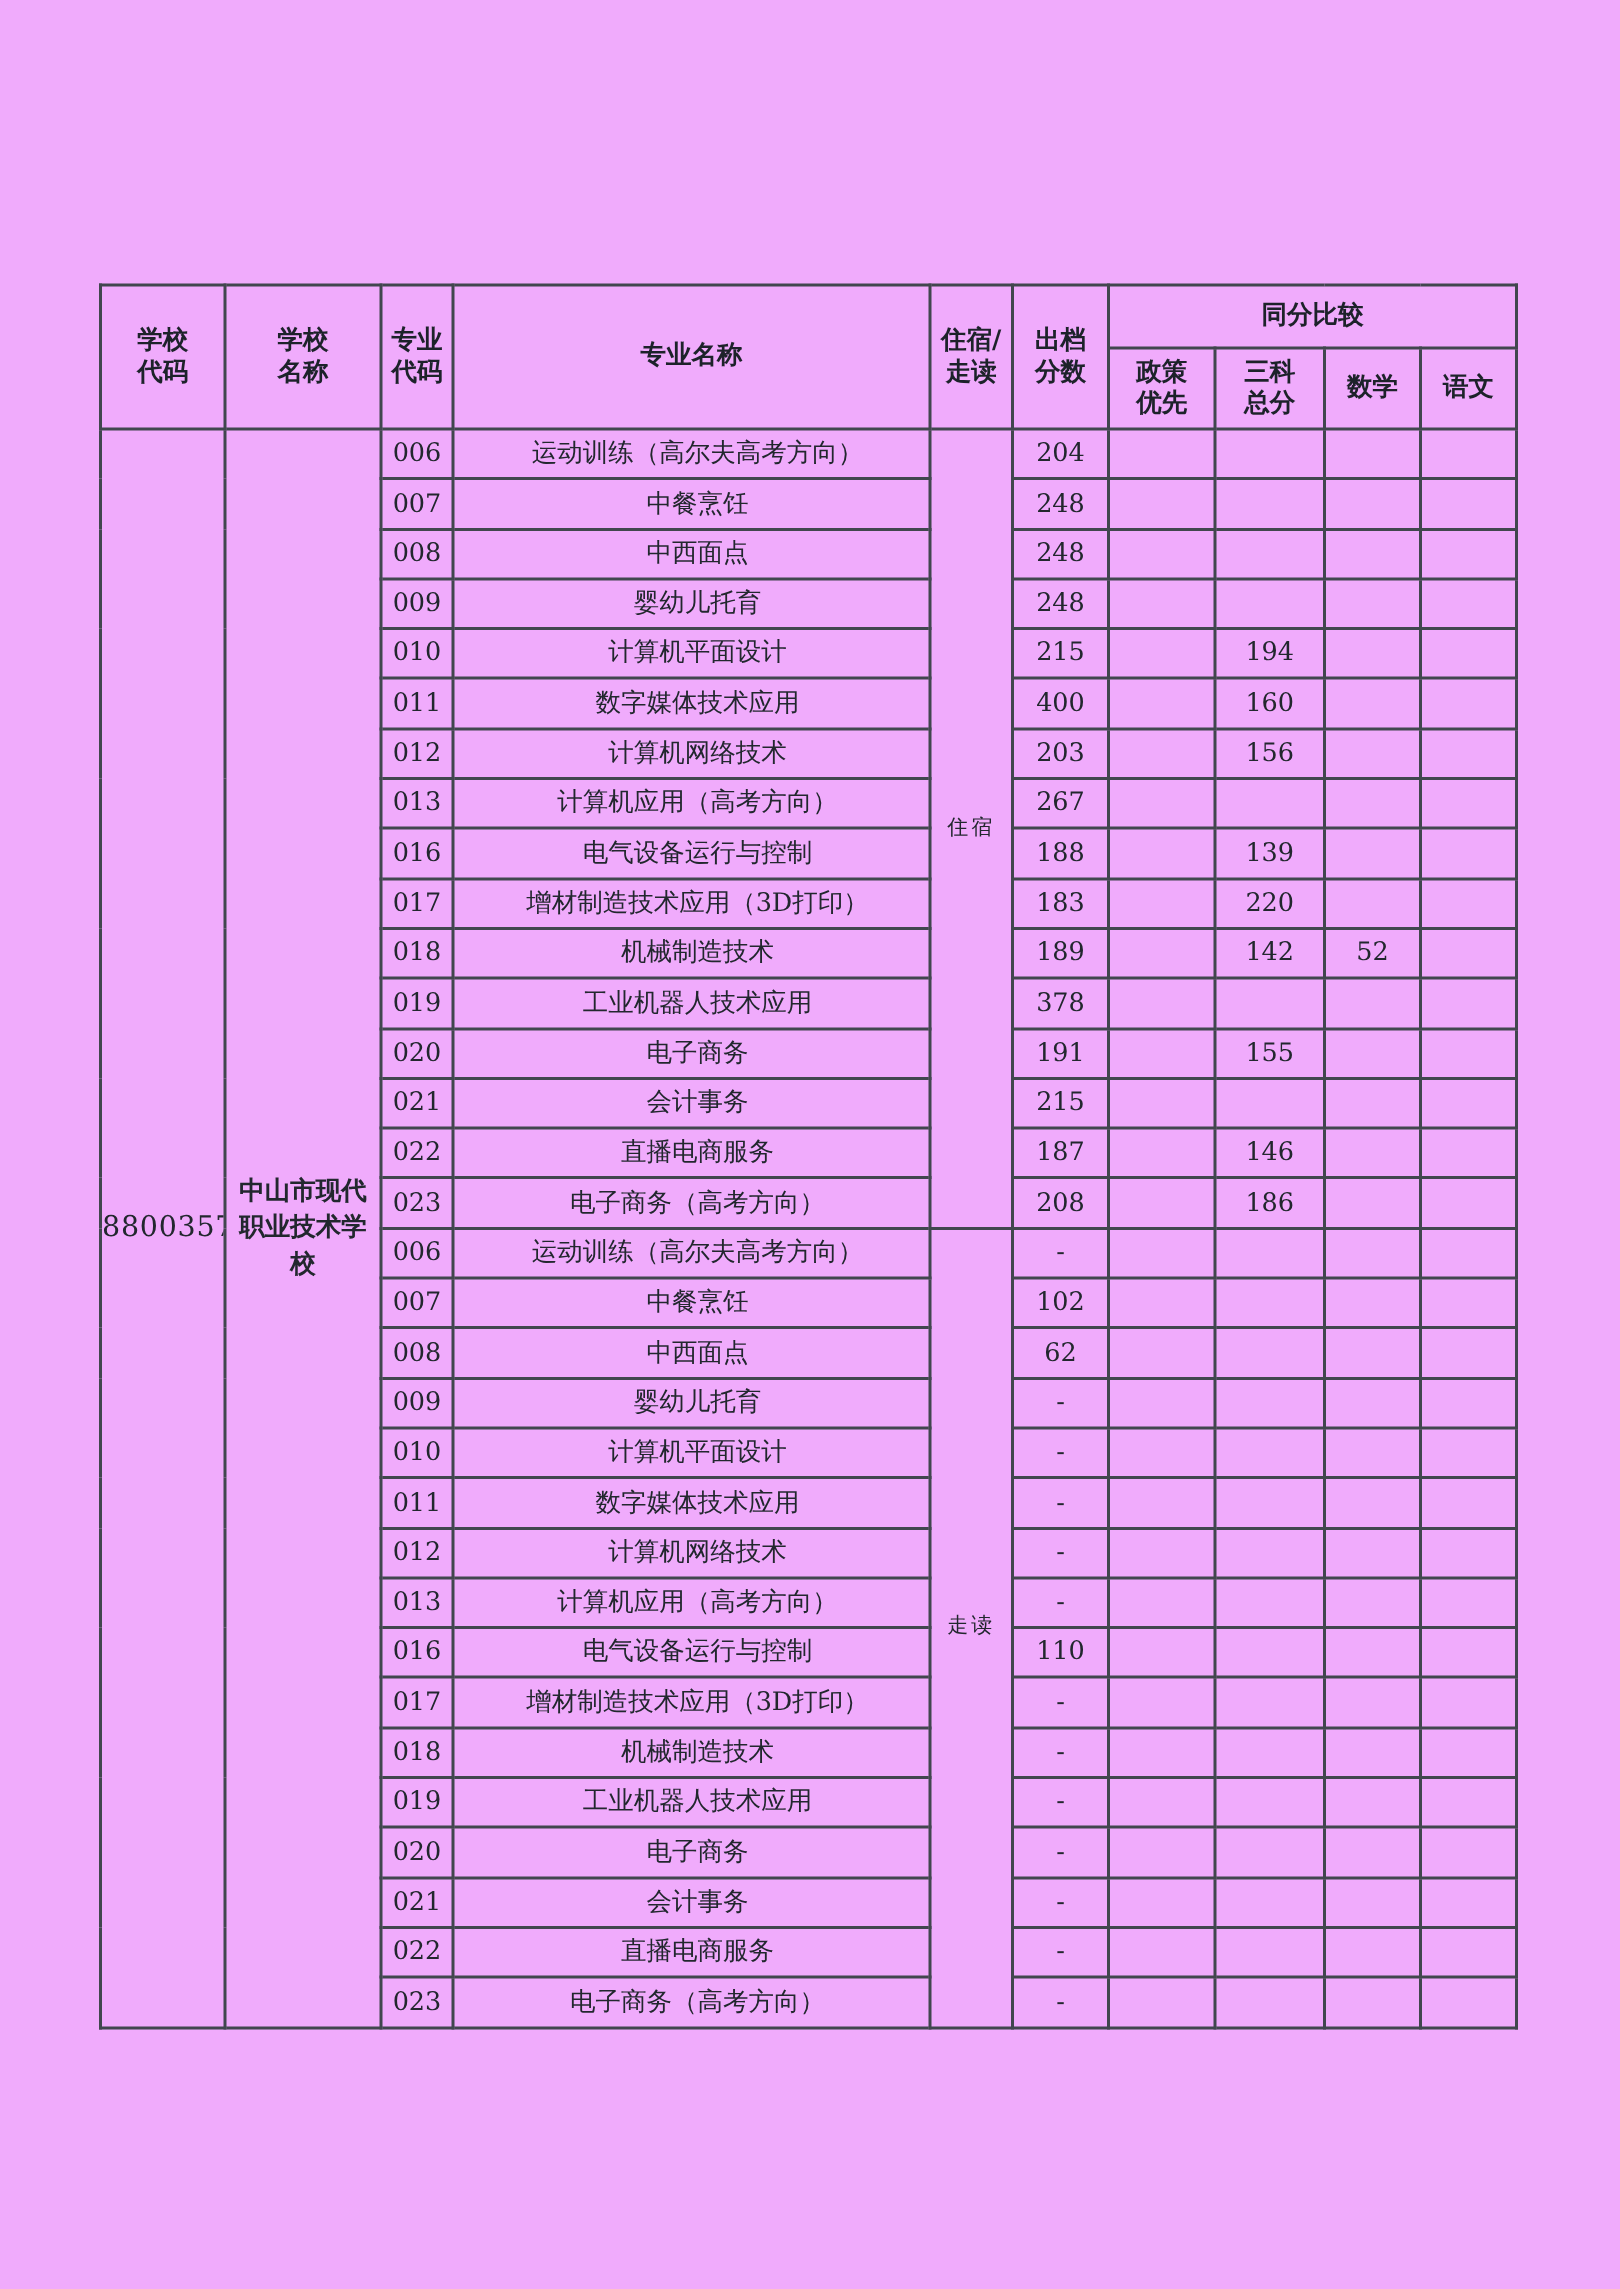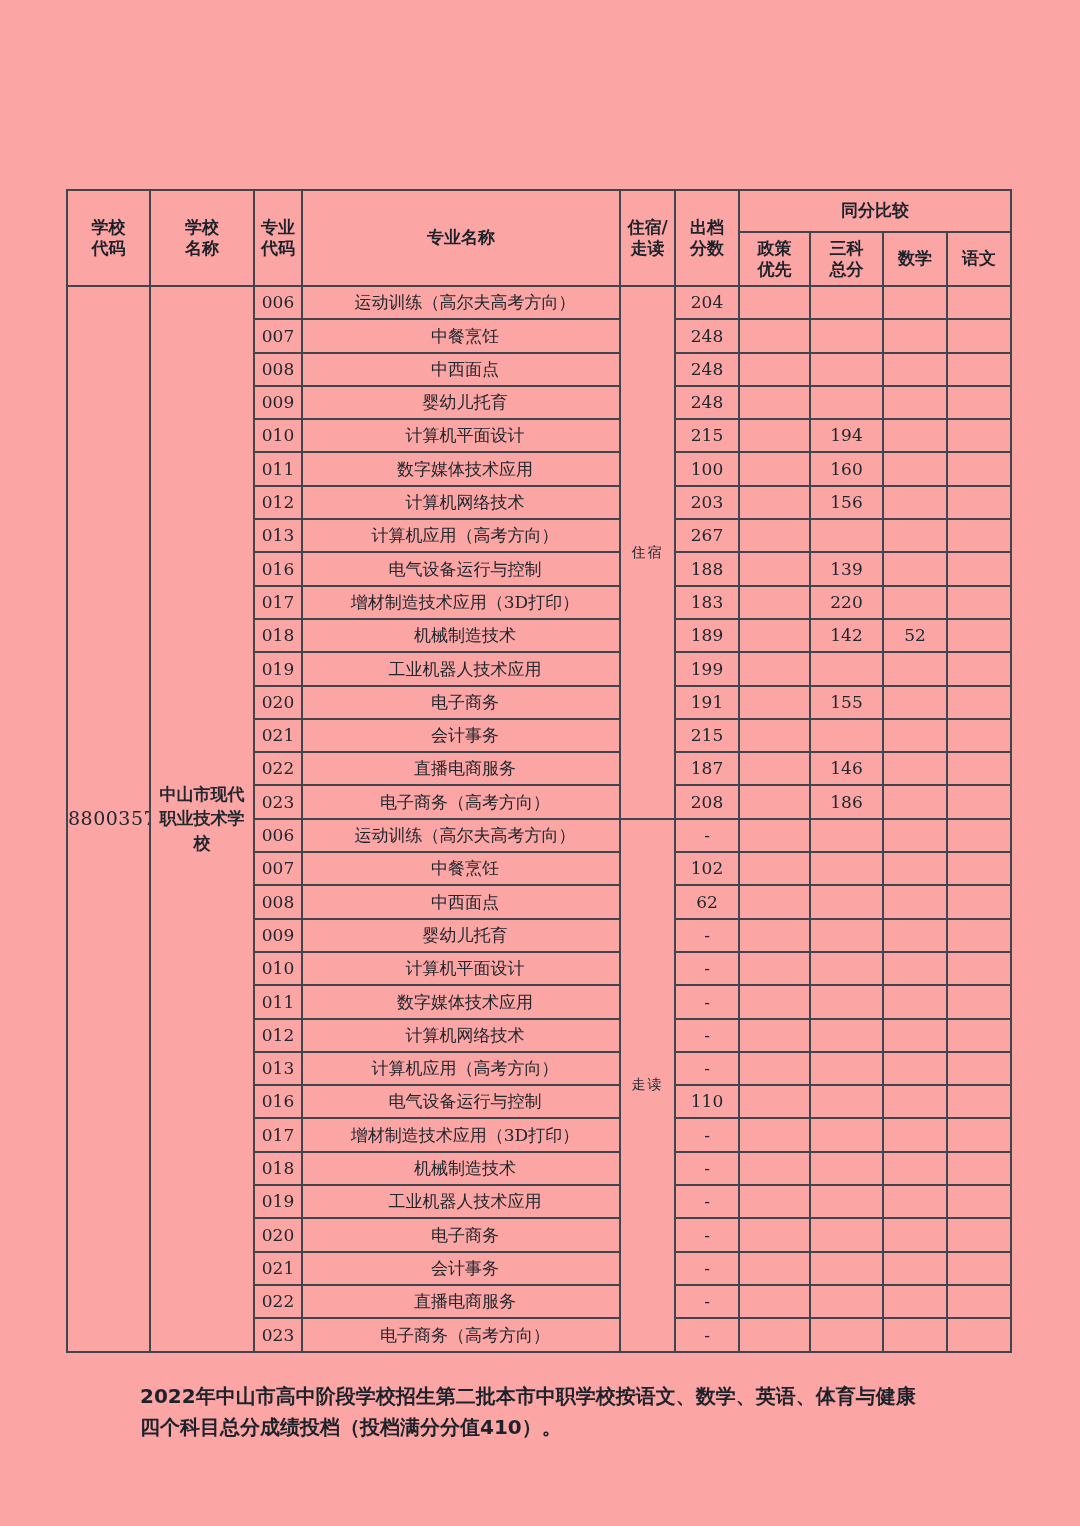--- a/index.html
+++ b/index.html
@@ -1,21 +1,21 @@
 <!DOCTYPE html>
 <html><head>
 <meta charset="utf-8">
 <style>
   * { margin: 0; padding: 0; box-sizing: border-box; }
   html, body { background: #ffffff; }
   .page {
     position: relative;
     width: 1080px;
     height: 1526px;
-    background: #fca5a5;
+    background: #f0abfc;
     font-family: "DejaVu Serif", serif;
     color: #22272e;
     overflow: hidden;
   }
   table.score-table {
     position: absolute;
     left: 66px;
     top: 189px;
     border-collapse: collapse;
     table-layout: fixed;
@@ -163,21 +163,21 @@
           <td class="name">计算机平面设计</td>
           <td class="num">215</td>
           <td class="num"></td>
           <td class="num">194</td>
           <td class="num"></td>
           <td class="num"></td>
         </tr>
         <tr>
           <td class="num">011</td>
           <td class="name">数字媒体技术应用</td>
-          <td class="num">100</td>
+          <td class="num">400</td>
           <td class="num"></td>
           <td class="num">160</td>
           <td class="num"></td>
           <td class="num"></td>
         </tr>
         <tr>
           <td class="num">012</td>
           <td class="name">计算机网络技术</td>
           <td class="num">203</td>
           <td class="num"></td>
@@ -217,21 +217,21 @@
           <td class="name">机械制造技术</td>
           <td class="num">189</td>
           <td class="num"></td>
           <td class="num">142</td>
           <td class="num">52</td>
           <td class="num"></td>
         </tr>
         <tr>
           <td class="num">019</td>
           <td class="name">工业机器人技术应用</td>
-          <td class="num">199</td>
+          <td class="num">378</td>
           <td class="num"></td>
           <td class="num"></td>
           <td class="num"></td>
           <td class="num"></td>
         </tr>
         <tr>
           <td class="num">020</td>
           <td class="name">电子商务</td>
           <td class="num">191</td>
           <td class="num"></td>
@@ -407,18 +407,14 @@
           <td class="name">电子商务（高考方向）</td>
           <td class="num">-</td>
           <td class="num"></td>
           <td class="num"></td>
           <td class="num"></td>
           <td class="num"></td>
         </tr>
       </tbody>
   </table>
 
-  <div class="footnote">
-    <div>2022年中山市高中阶段学校招生第二批本市中职学校按语文、数学、英语、体育与健康</div>
-    <div>四个科目总分成绩投档（投档满分分值410）。</div>
-  </div>
 
 </div>
 
 </body></html>

